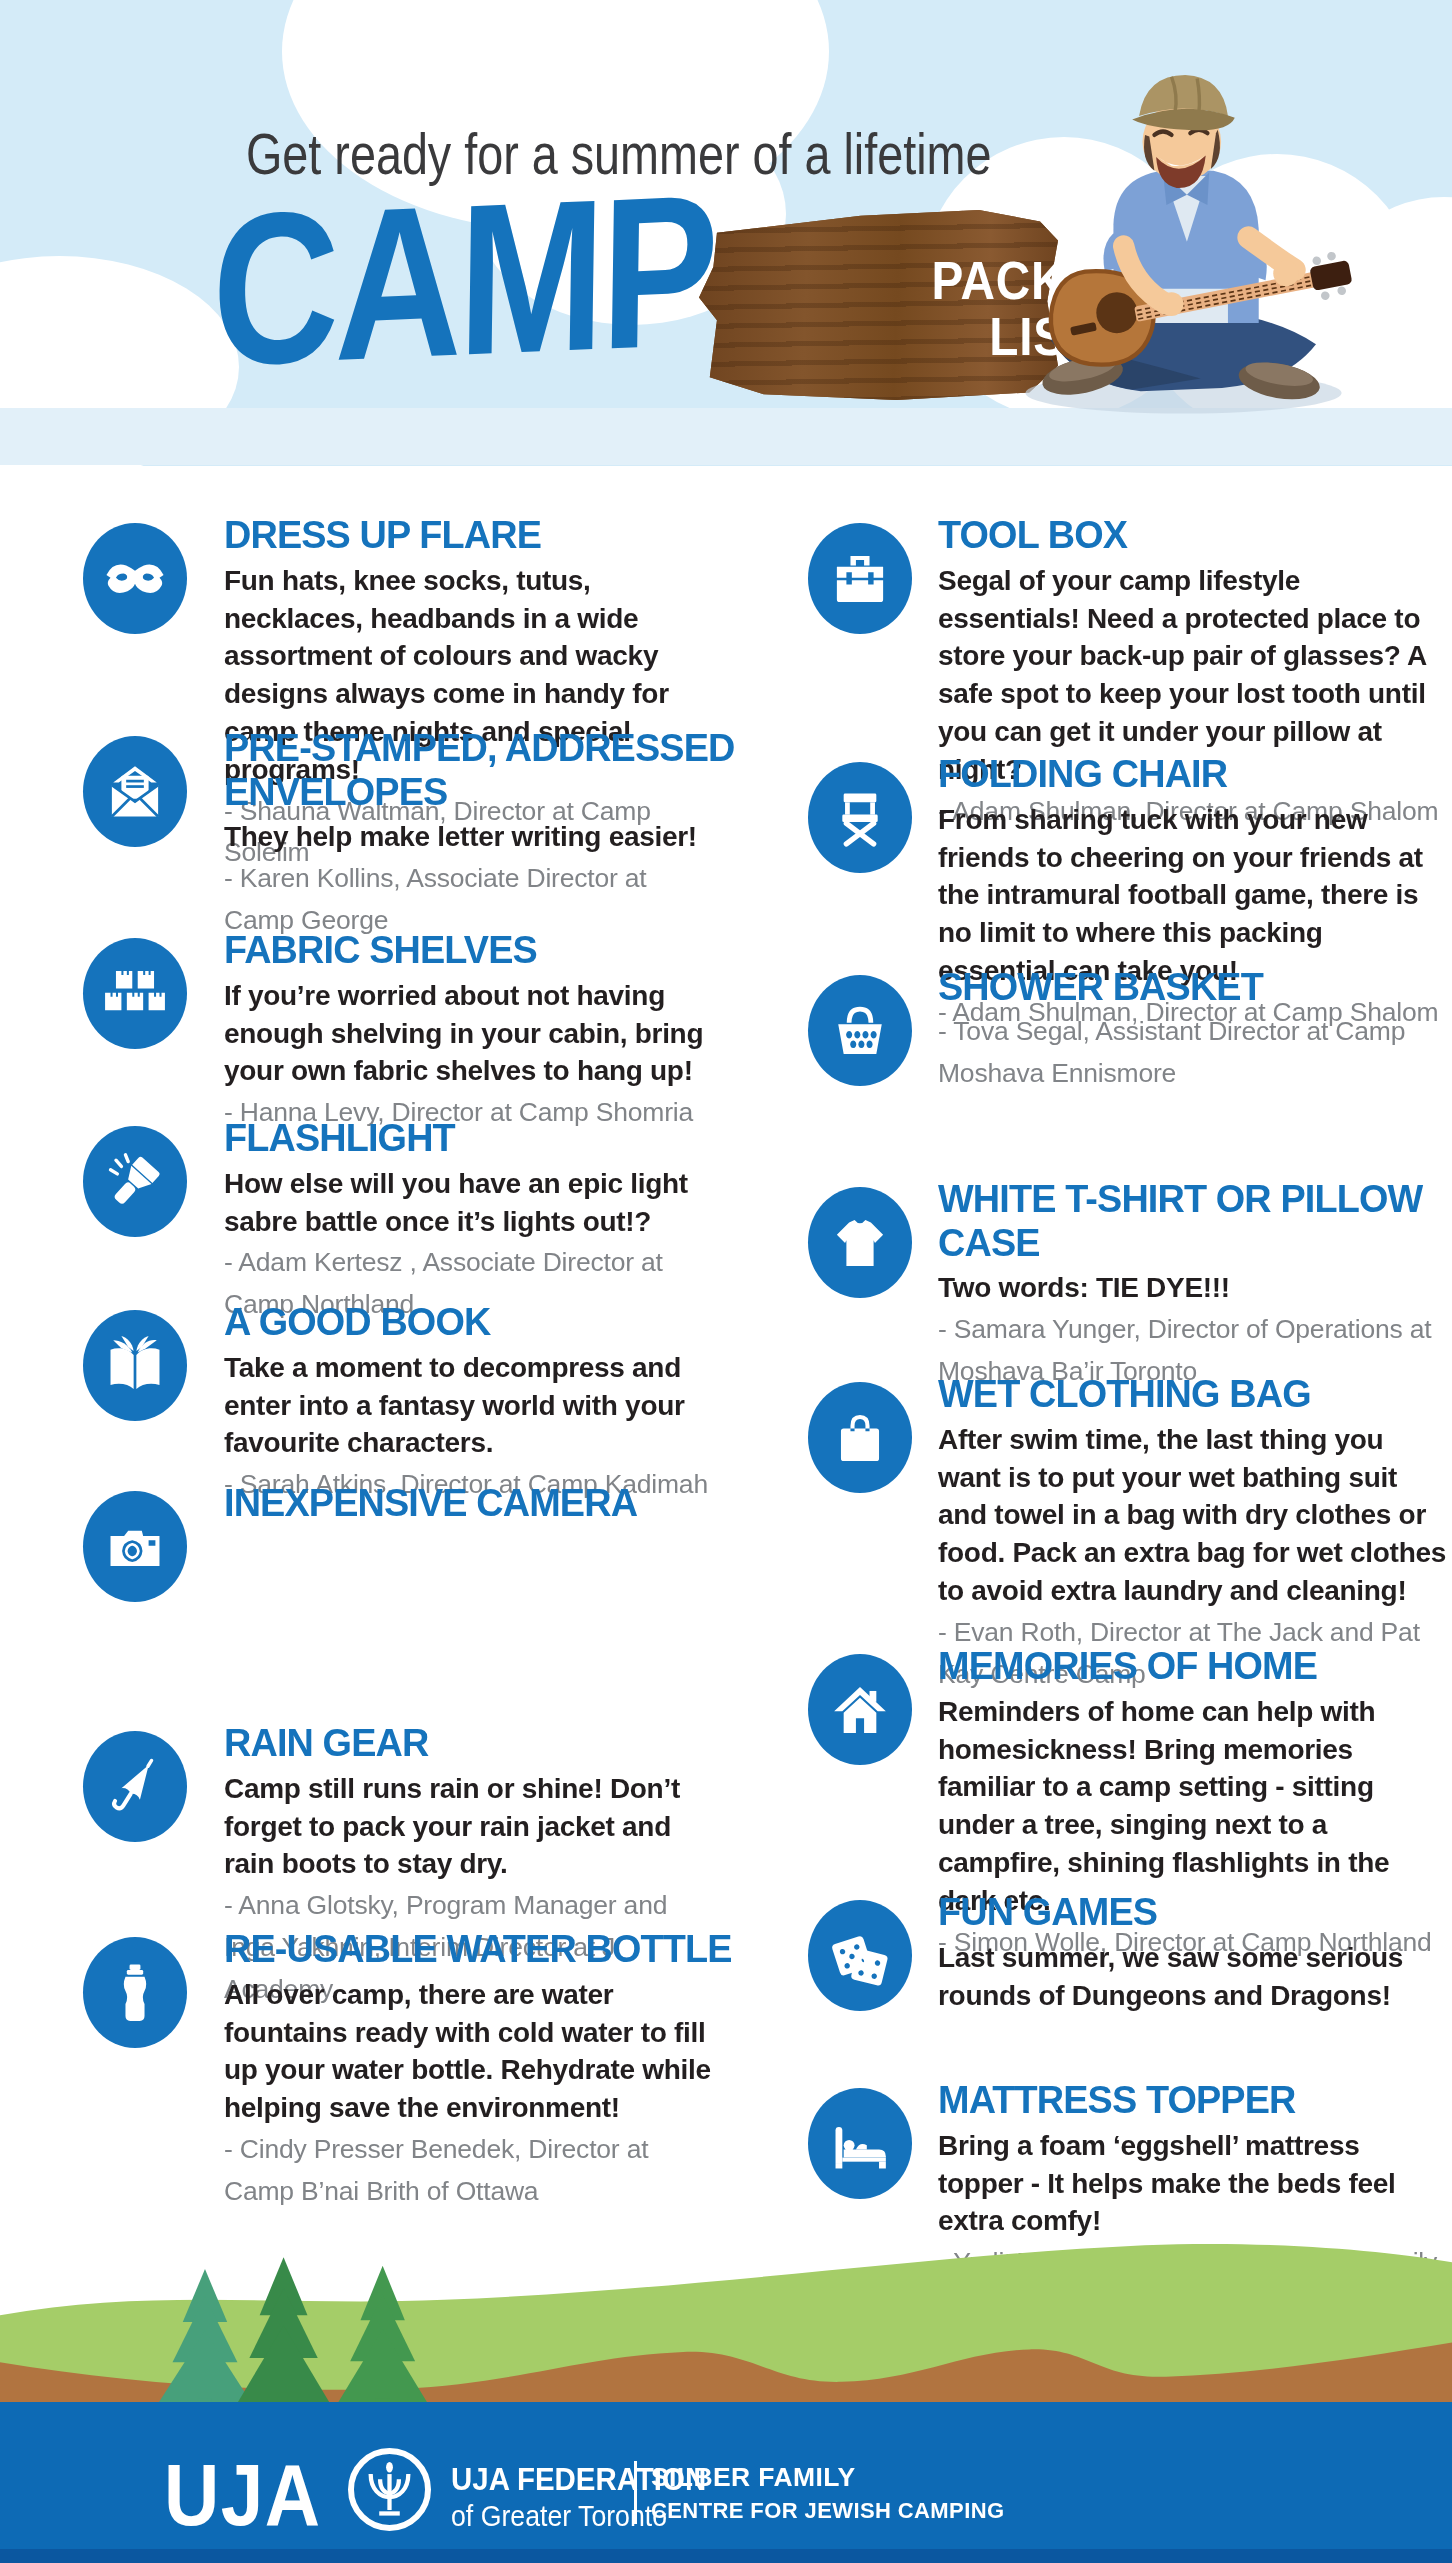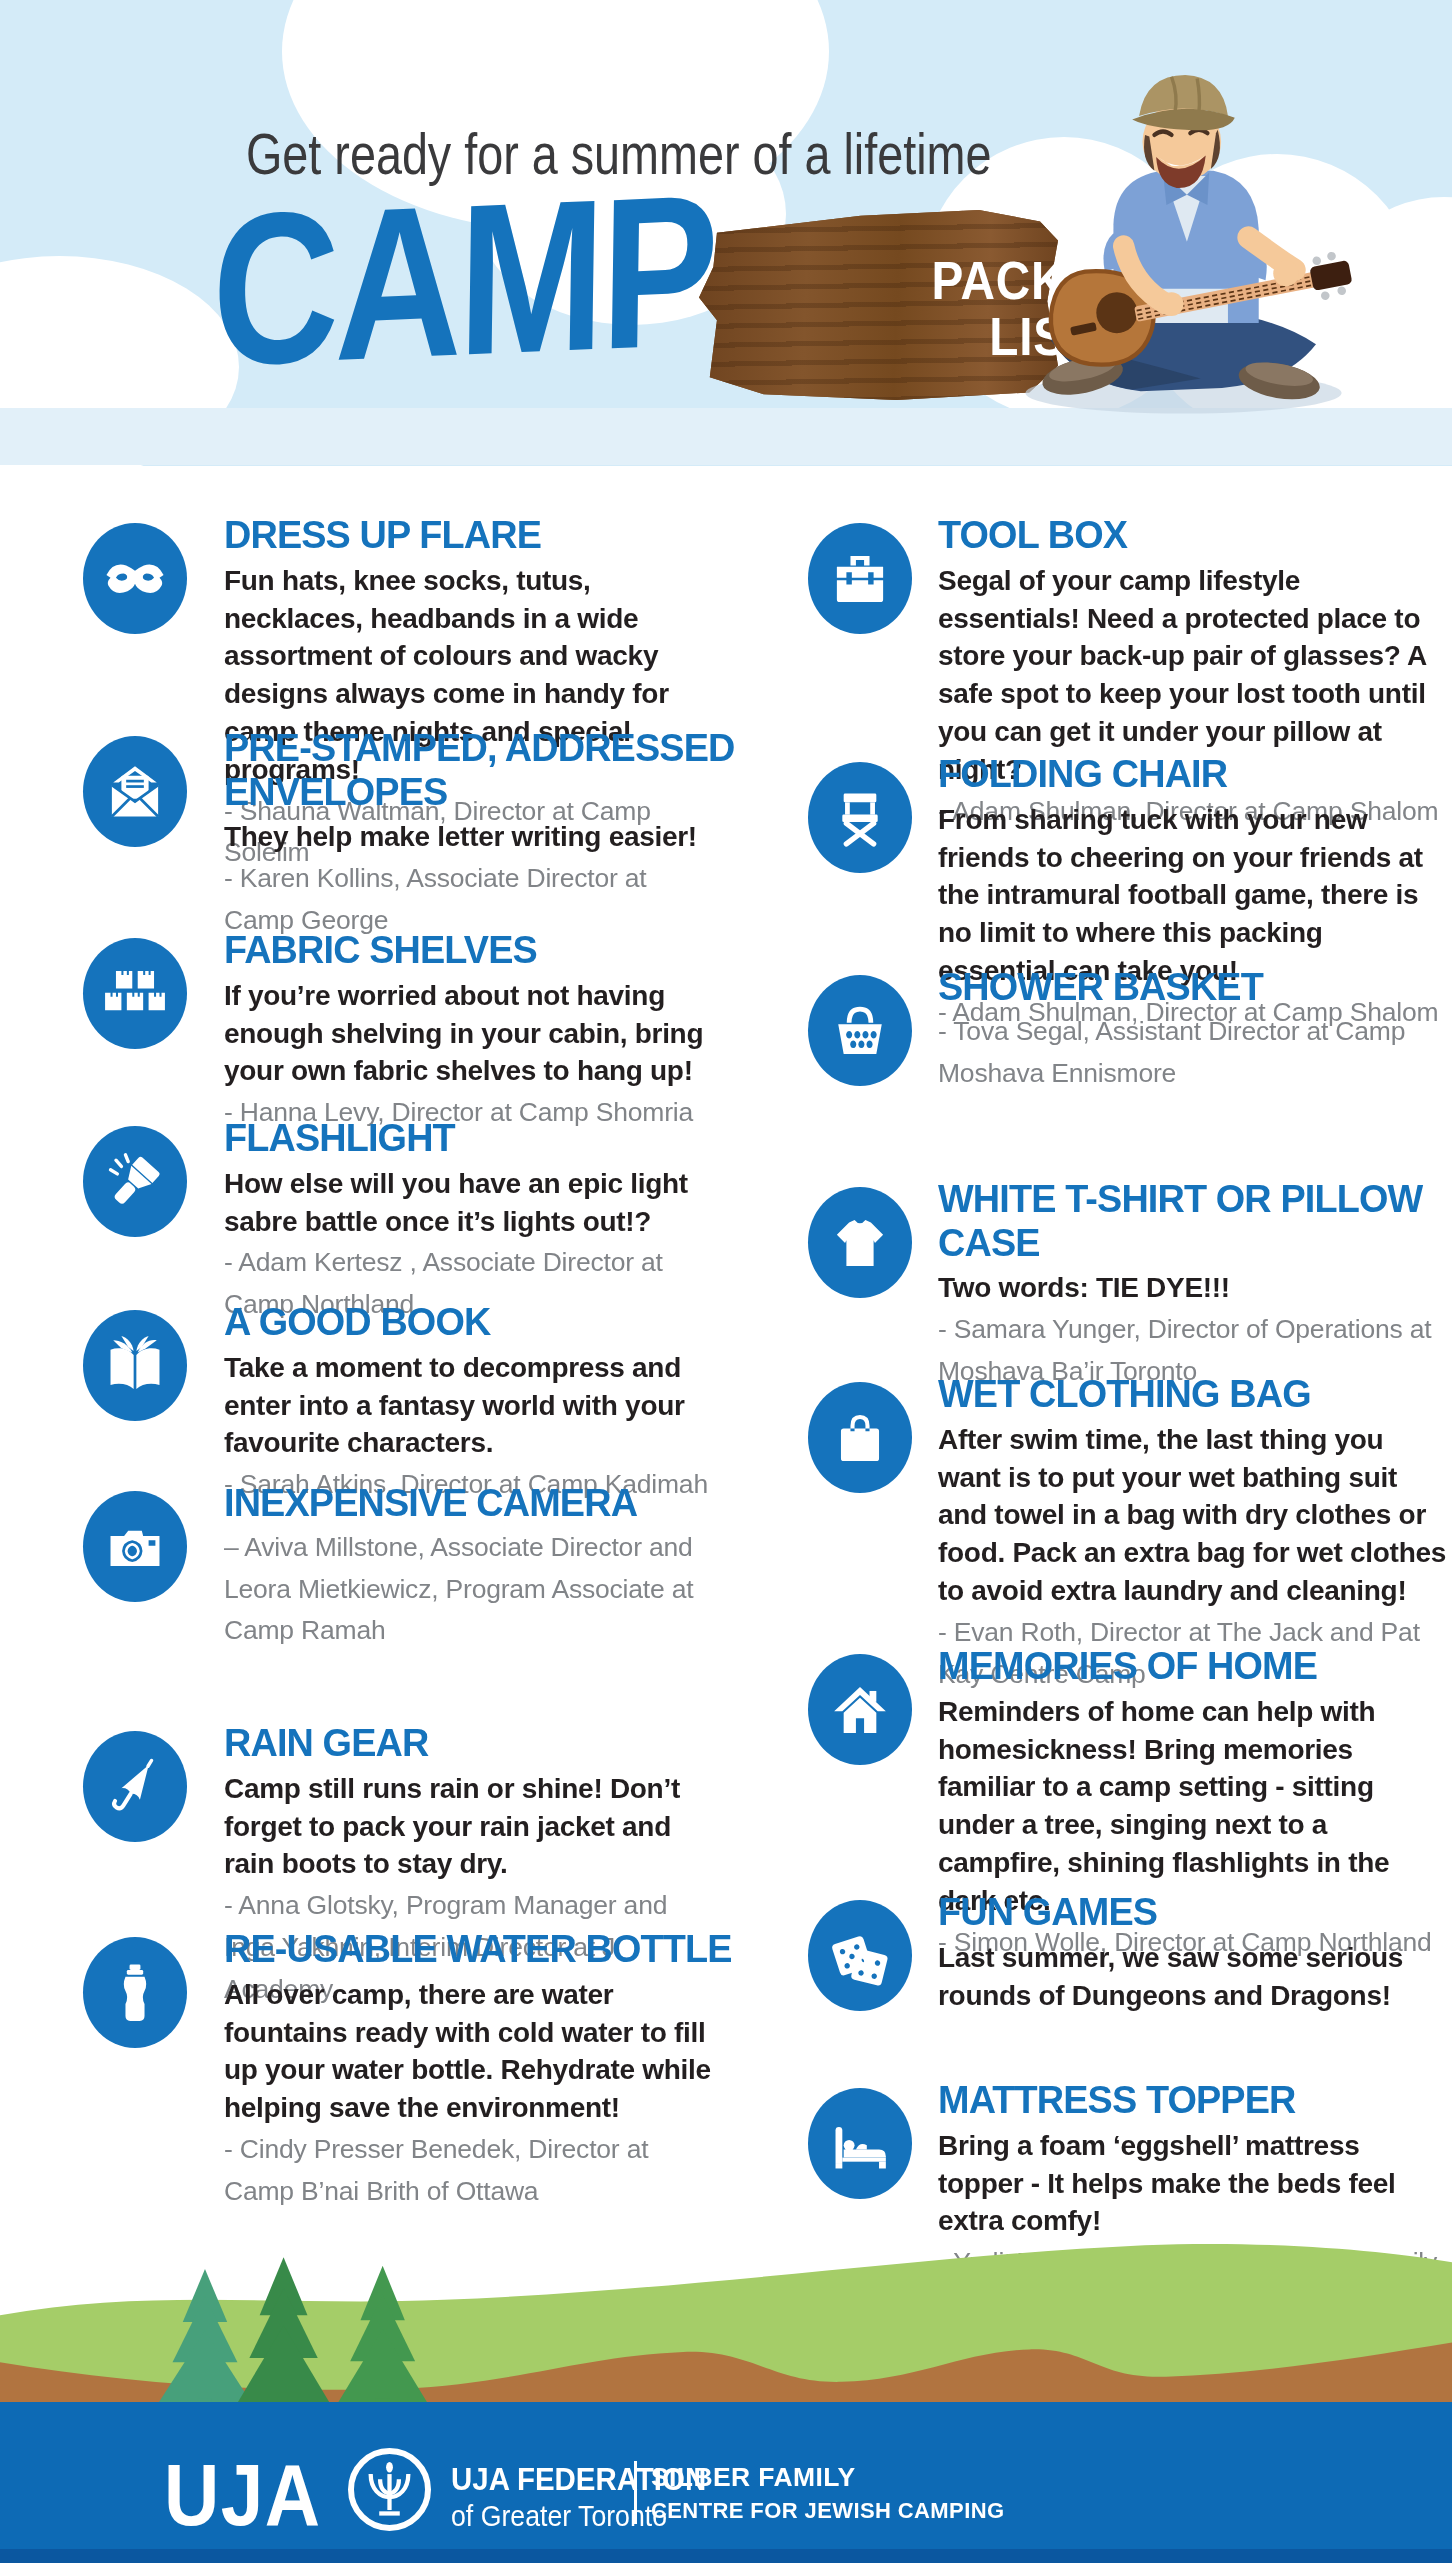--- a/index.html
+++ b/index.html
@@ -242,21 +242,20 @@
   <div class="item left iL5">
     <div class="icon-circle">
       <svg viewBox="0 0 100 100">
           <path fill-rule="evenodd" d="M14,34 h20 l6,-8 h20 l2,8 h24 v44 h-72 Z M46,40 Q32,42 31,56 Q32,70 46,72 Q60,70 61,56 Q60,42 46,40 Z M70,40 h10 v8 h-10 Z"></path>
           <path d="M46,46 Q38,48 37,56 Q38,64 46,66 Q54,64 55,56 Q54,48 46,46 Z" fill="none" stroke="#fff" stroke-width="4"></path>
           <rect x="18" y="40" width="4" height="32"></rect>
         </svg>
     </div>
     <div class="item-text">
       <h3 class="item-title">INEXPENSIVE CAMERA</h3>
-      <p class="item-attr">– Aviva Millstone, Associate Director and Leora Mietkiewicz, Program Associate at Camp Ramah</p>
     </div>
   </div>
 
   <div class="item left iL6">
     <div class="icon-circle">
       <svg viewBox="0 0 100 100">
           <g transform="rotate(32 50 50)">
             <line x1="50" y1="4" x2="50" y2="14" stroke="#fff" stroke-width="5" stroke-linecap="round"></line>
             <path d="M50,12 L34,62 Q42,56 50,62 Q58,56 66,62 Z"></path>
             <path d="M50,62 L50,82 Q50,90 43,90 Q36,90 36,83" fill="none" stroke="#fff" stroke-width="6" stroke-linecap="round"></path>

